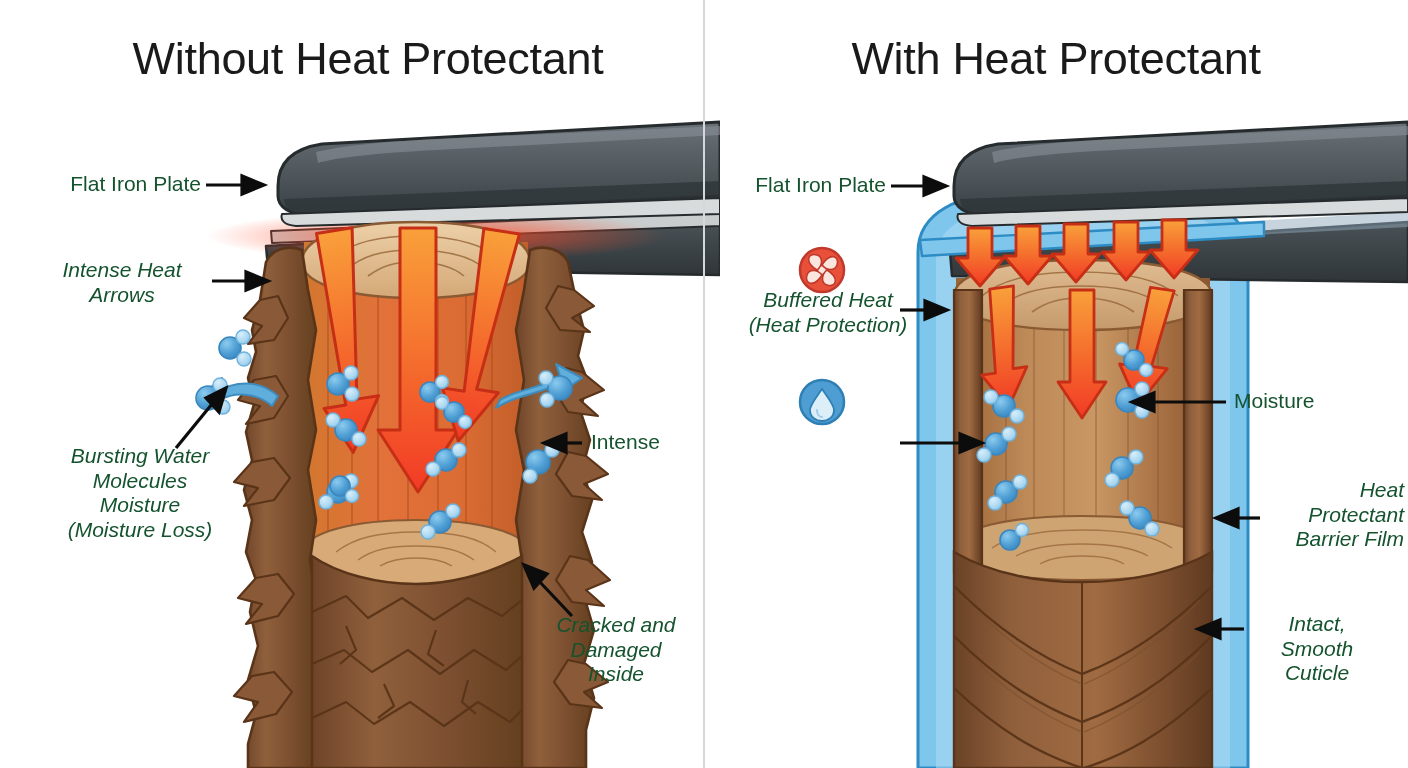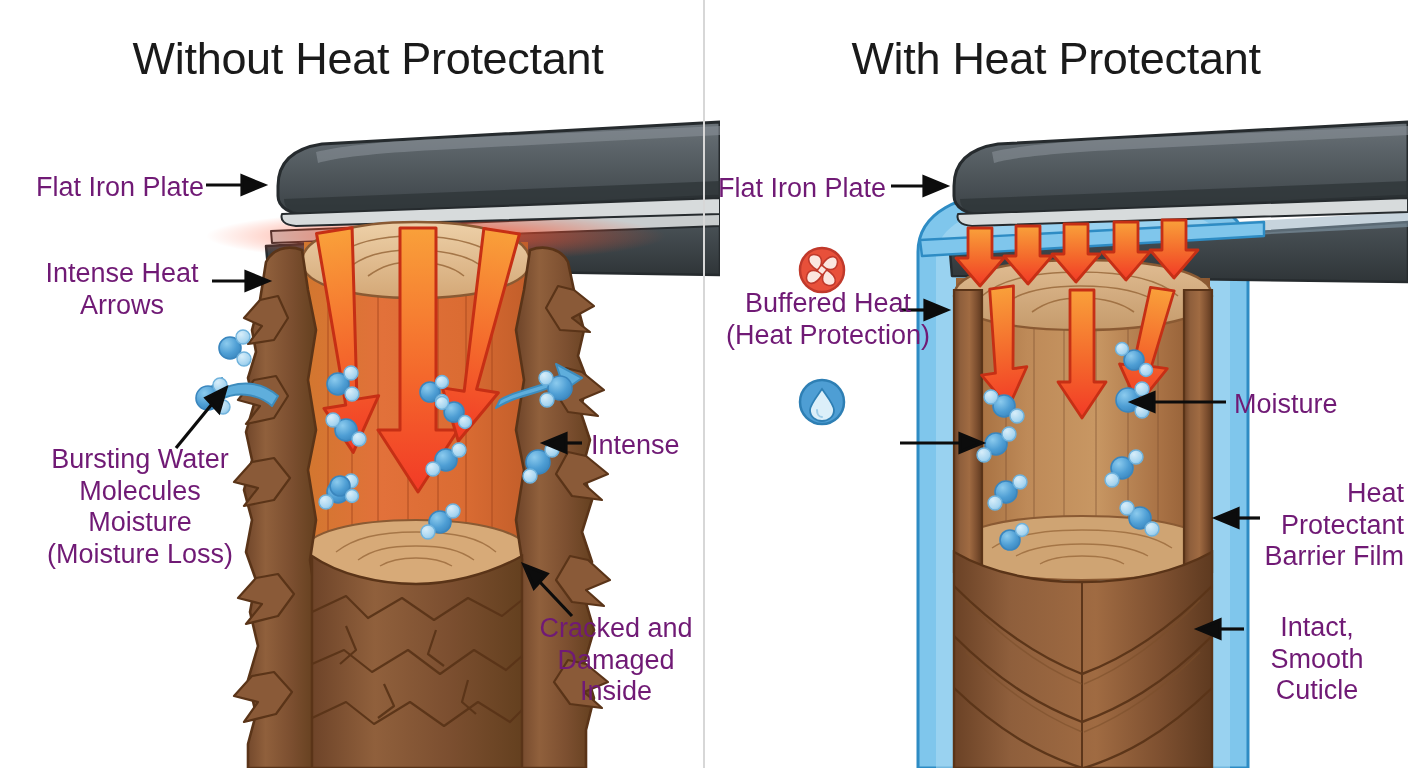--- a/index.html
+++ b/index.html
@@ -38,26 +38,26 @@
     text-align: center;
     font-size: 45px;
     font-weight: 400;
     color: #1a1a1a;
     letter-spacing: -0.3px;
     line-height: 1;
   }
 
   .lbl {
     position: absolute;
-    font-size: 27px;
-    color: #701a75;
+    font-size: 21px;
+    color: #14532d;
     line-height: 1.17;
     white-space: pre;
   }
-  .lbl.c  { text-align: center; }
+  .lbl.c  { text-align: center; font-style: italic; }
   .lbl.r  { text-align: right; }
   .lbl.l  { text-align: left; }
 
   svg { display: block; }
   .art {
     position: absolute;
     left: 0; top: 0;
     width: 704px; height: 768px;
     pointer-events: none;
   }

